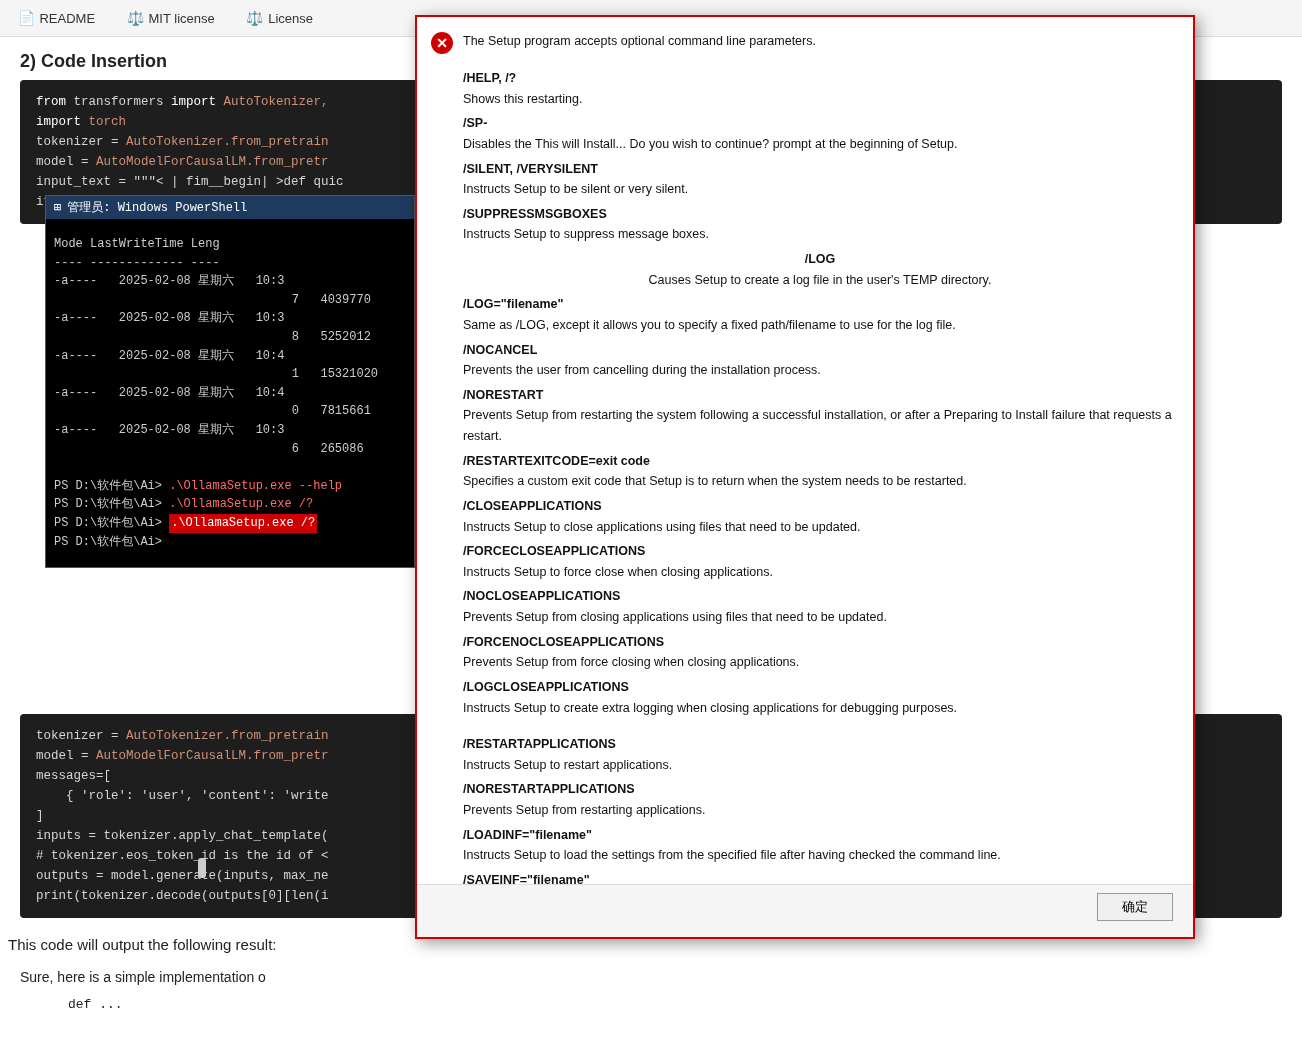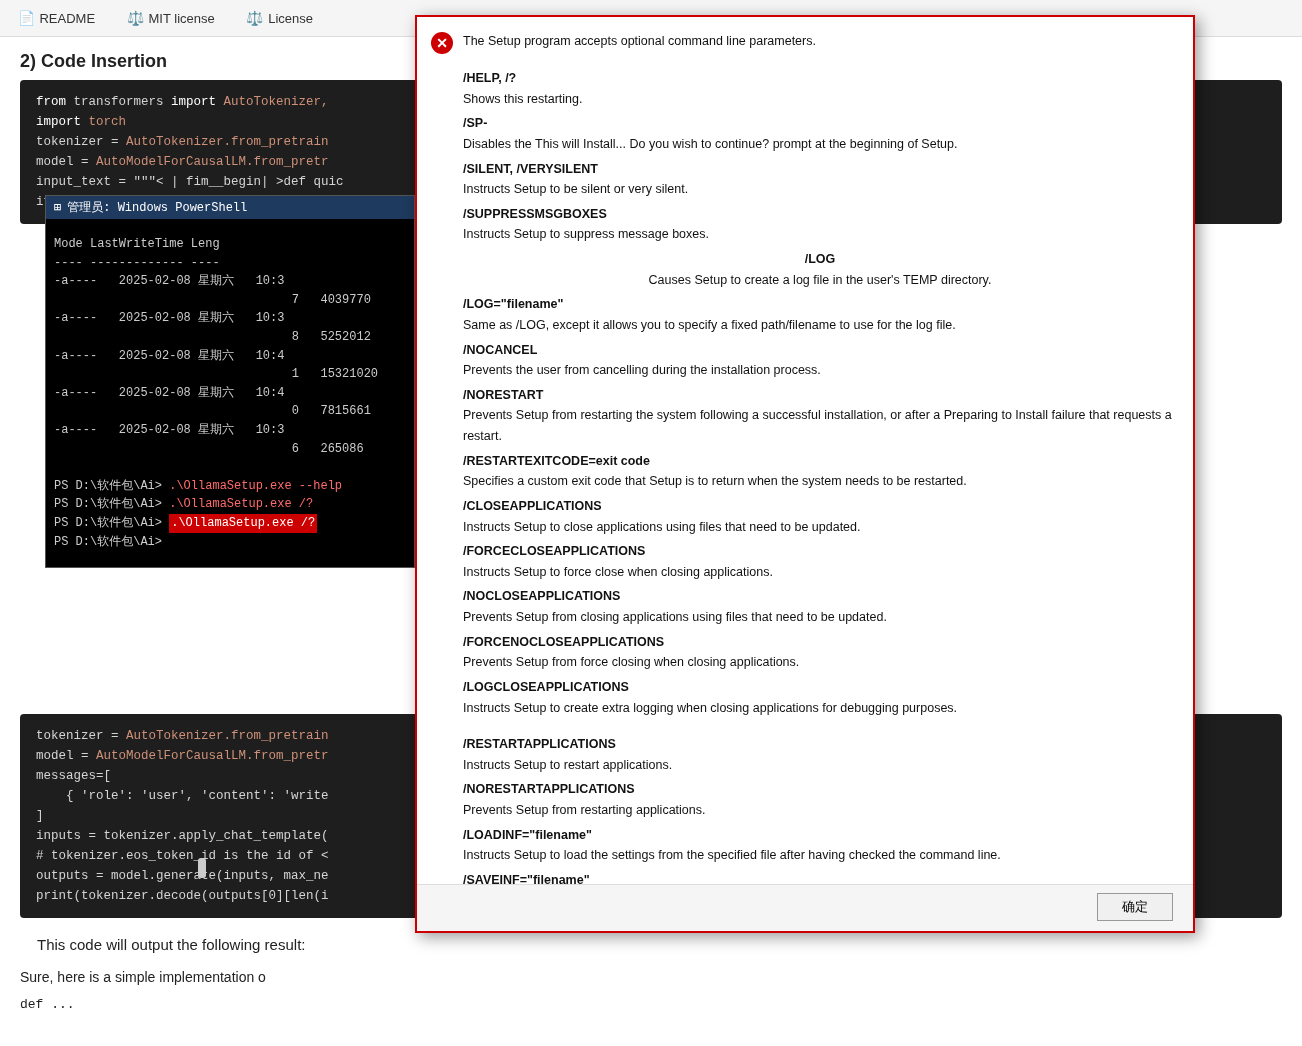--- a/index.html
+++ b/index.html
@@ -110,21 +110,21 @@
       padding: 12px 16px;
       border-radius: 4px;
       font-family: 'Courier New', monospace;
       font-size: 12.5px;
       line-height: 1.6;
       color: #d4d4d4;
     }
 
     
     .result-text {
-      padding: 14px 20px 8px 37px;
+      padding: 14px 20px 8px 8px;
       font-size: 15px;
       color: #222;
     }
 
     
     .sure-text {
       padding: 8px 20px;
       font-size: 14px;
       color: #222;
     }
@@ -181,21 +181,21 @@
     .cmd-desc {
       display: block;
       margin-left: 0;
       color: #111;
     }
 
     
     .dialog-footer {
       display: flex;
       justify-content: flex-end;
-      padding: 8px 20px 10px 20px;
+      padding: 8px 20px 16px 20px;
       border-top: 1px solid #ddd;
       background: #f5f5f5;
     }
 
     .ok-button {
       padding: 4px 24px;
       background: #f0f0f0;
       border: 1px solid #999;
       font-size: 13px;
       cursor: pointer;
@@ -320,21 +320,21 @@
       <span class="code-white">print(tokenizer.decode(outputs[0][len(i</span>
     </div>
   </div>
 
   <div style="position:absolute; bottom:168px; left:198px; width:8px; height:20px; background:#ccc; border-radius:3px;"></div>
 
   <div class="result-text" style="margin-top: 4px;">This code will output the following result:</div>
 
   <div class="sure-text">Sure, here is a simple implementation o</div>
 
-  <div style="padding: 4px 20px; font-size: 13px; color: #222; font-family: 'Courier New', monospace;">def ...</div>
+  <div style="padding: 4px 20px; font-size: 13px; color: #222; font-family: 'Courier New', monospace; margin-left: 48px;">def ...</div>
 
 </div>
 
 <div class="dialog-overlay">
   <div class="dialog-header">
     <div class="dialog-error-icon">✕</div>
     <div class="dialog-content">
       <span>The Setup program accepts optional command line parameters.</span>
     </div>
   </div>

